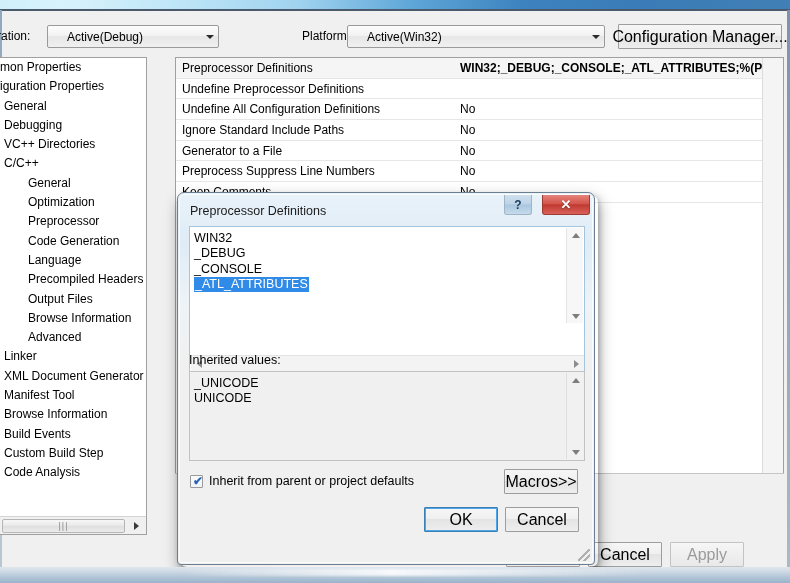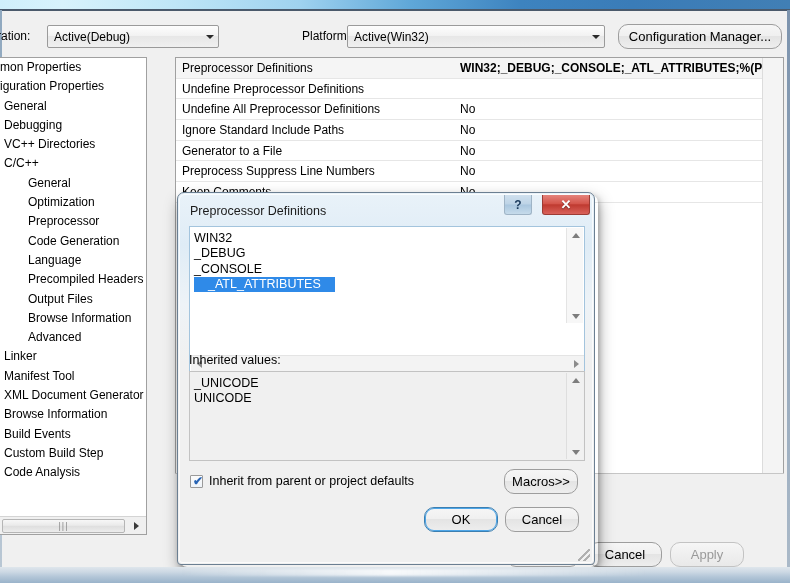--- a/index.html
+++ b/index.html
@@ -66,42 +66,42 @@
     position: absolute; font-size: 12px; color: #000; white-space: nowrap;
   }
   .lbl-config { left: -5px; top: 8px; }
   .lbl-platform { left: 300px; top: 8px; }
 
   .combo {
     position: absolute; height: 23px;
     background: linear-gradient(to bottom, #fdfdfd 0%, #f2f2f2 46%, #e7e7e7 50%, #f0f0f0 100%);
     border: 1px solid #9a9a9a;
     border-radius: 2px;
-    display: flex; align-items: center;
+    display: flex; align-items: center; padding-left: 13px;
   }
   .combo-text {
     flex: 1; padding-left: 6px; font-size: 12px; white-space: nowrap; overflow: hidden;
   }
   .combo-arrow {
     width: 17px; height: 21px; display: flex; align-items: center; justify-content: center;
   }
   .combo-arrow::after {
     content: ""; width: 0; height: 0;
     border-left: 4px solid transparent; border-right: 4px solid transparent;
     border-top: 4px solid #2a2a2a;
   }
   #combo-config { left: 45px; top: 4px; width: 172px; }
   #combo-platform { left: 345px; top: 4px; width: 258px; }
 
   .btn {
     background: linear-gradient(to bottom, #f6f6f6 0%, #f0f0f0 46%, #e4e4e4 50%, #eeeeee 100%);
     border: 1px solid #9d9d9d;
-    border-radius: 10px;
+    border-radius: 1px;
     font-family: "Liberation Sans", sans-serif;
-    font-size: 13px; color: #000;
+    font-size: 16px; color: #000;
     display: flex; align-items: center; justify-content: center;
     cursor: default; white-space: nowrap;
   }
   .btn.disabled { color: #9a9a9a; border-color: #c3c3c3;
     background: linear-gradient(to bottom,#f6f6f6,#efefef 50%,#e9e9e9); }
   .btn.focused { border: 1px solid #3c7fb1; box-shadow: 0 0 0 1px #4ea6e8 inset; }
 
   #btn-configmgr {
     position: absolute; left: 616px; top: 3px; width: 164px; height: 25px;
   }
@@ -225,21 +225,21 @@
   .listbox-wrap {
     position: absolute; left: 11px; top: 33px; width: 396px; height: 148px;
     border: 1px solid #a3c4dd; background: #fff;
   }
   .listbox-text {
     position: absolute; left: 1px; top: 1px; width: 373px; height: 93px;
     overflow: hidden; background: #fff;
     font-size: 12.5px; line-height: 15.3px; padding: 3px 0 0 3px;
   }
   .litem { white-space: nowrap; display: block; }
-  .litem.sel { background: #2f8ae8; color: #fff; display: inline-block; padding: 0 14px; }
+  .litem.sel { background: #2f8ae8; color: #fff; display: inline-block; padding: 0 1px; }
 
   .lb-vscroll {
     position: absolute; right: 1px; top: 1px; width: 17px; height: 95px;
     background: #f7f7f7; border-left: 1px solid #e4e4e4;
   }
   .lb-hscroll {
     position: absolute; left: 1px; bottom: 1px; width: 393px; height: 17px;
     background: #f3f3f3; border-top: 1px solid #e4e4e4;
   }
   .arr { position: absolute; display: flex; align-items: center; justify-content: center; }
@@ -334,22 +334,22 @@
           <div class="tnode tindent-2"><span>General</span></div>
           <div class="tnode tindent-2"><span>Optimization</span></div>
           <div class="tnode tindent-2"><span class="sel">Preprocessor</span></div>
           <div class="tnode tindent-2"><span>Code Generation</span></div>
           <div class="tnode tindent-2"><span>Language</span></div>
           <div class="tnode tindent-2"><span>Precompiled Headers</span></div>
           <div class="tnode tindent-2"><span>Output Files</span></div>
           <div class="tnode tindent-2"><span>Browse Information</span></div>
           <div class="tnode tindent-2"><span>Advanced</span></div>
           <div class="tnode tindent-1"><span>Linker</span></div>
+          <div class="tnode tindent-1"><span>XML Document Generator</span></div>
           <div class="tnode tindent-1"><span>Manifest Tool</span></div>
-          <div class="tnode tindent-1"><span>XML Document Generator</span></div>
           <div class="tnode tindent-1"><span>Browse Information</span></div>
           <div class="tnode tindent-1"><span>Build Events</span></div>
           <div class="tnode tindent-1"><span>Custom Build Step</span></div>
           <div class="tnode tindent-1"><span>Code Analysis</span></div>
         </div>
       <div class="tree-hscroll">
         <div class="hs-thumb">
           <span class="hs-grip">|||</span>
         </div>
         <div class="hs-right"></div>
@@ -361,21 +361,21 @@
       <div class="gridrows" id="grid-rows">
           <div class="grow first">
             <div class="gname">Preprocessor Definitions</div>
             <div class="gval">WIN32;_DEBUG;_CONSOLE;_ATL_ATTRIBUTES;%(Preproc</div>
           </div>
           <div class="grow">
             <div class="gname">Undefine Preprocessor Definitions</div>
             <div class="gval"></div>
           </div>
           <div class="grow">
-            <div class="gname">Undefine All Preprocessor Definitions</div>
+            <div class="gname">Undefine All Configuration Definitions</div>
             <div class="gval">No</div>
           </div>
           <div class="grow">
             <div class="gname">Ignore Standard Include Paths</div>
             <div class="gval">No</div>
           </div>
           <div class="grow">
             <div class="gname">Generator to a File</div>
             <div class="gval">No</div>
           </div>

